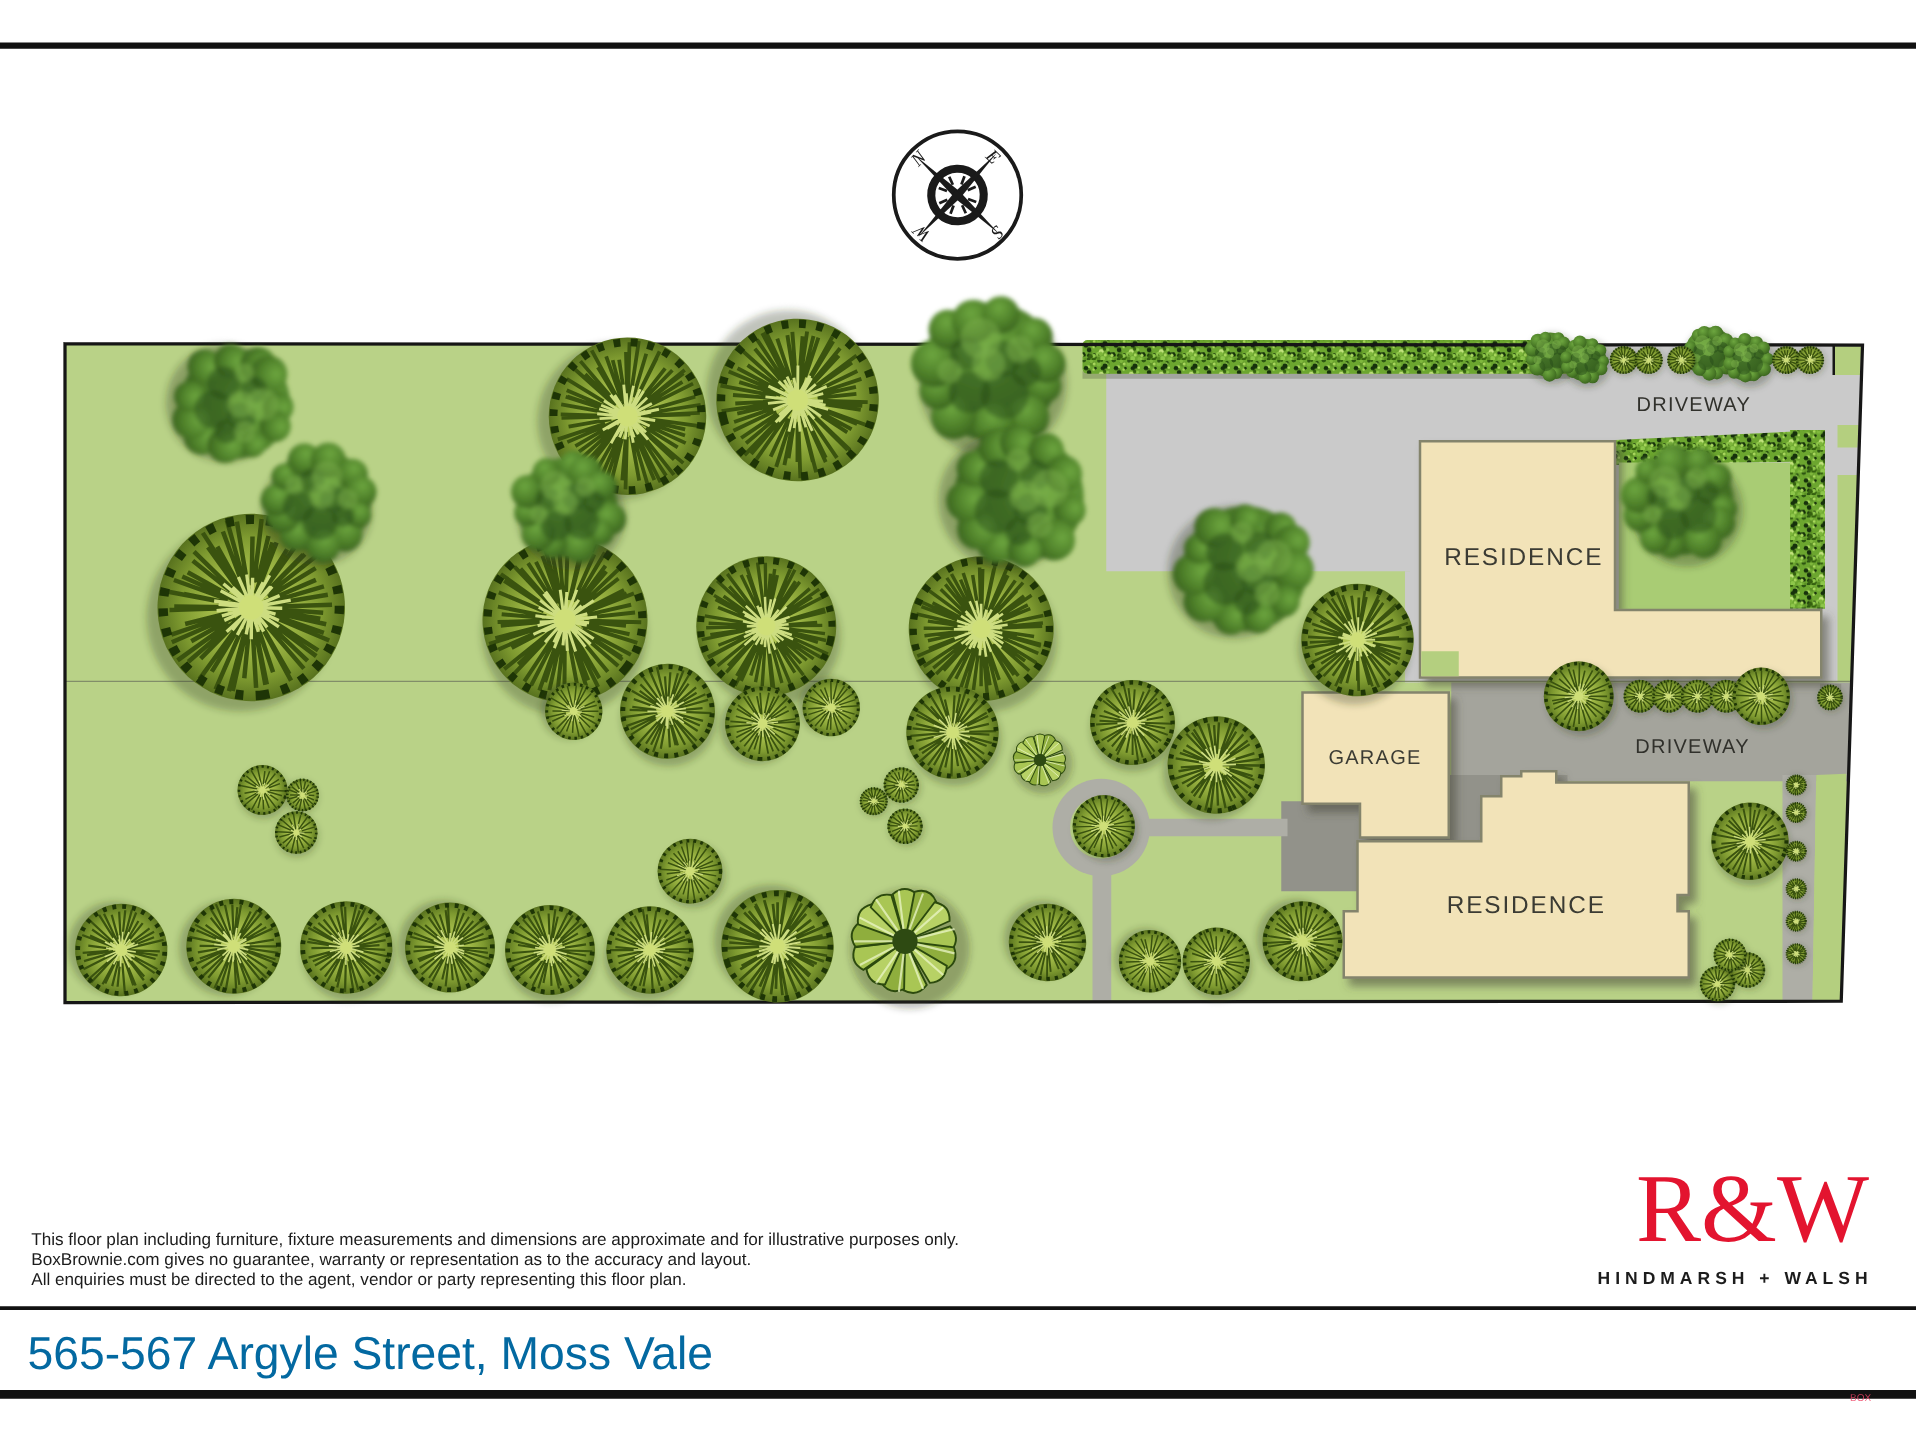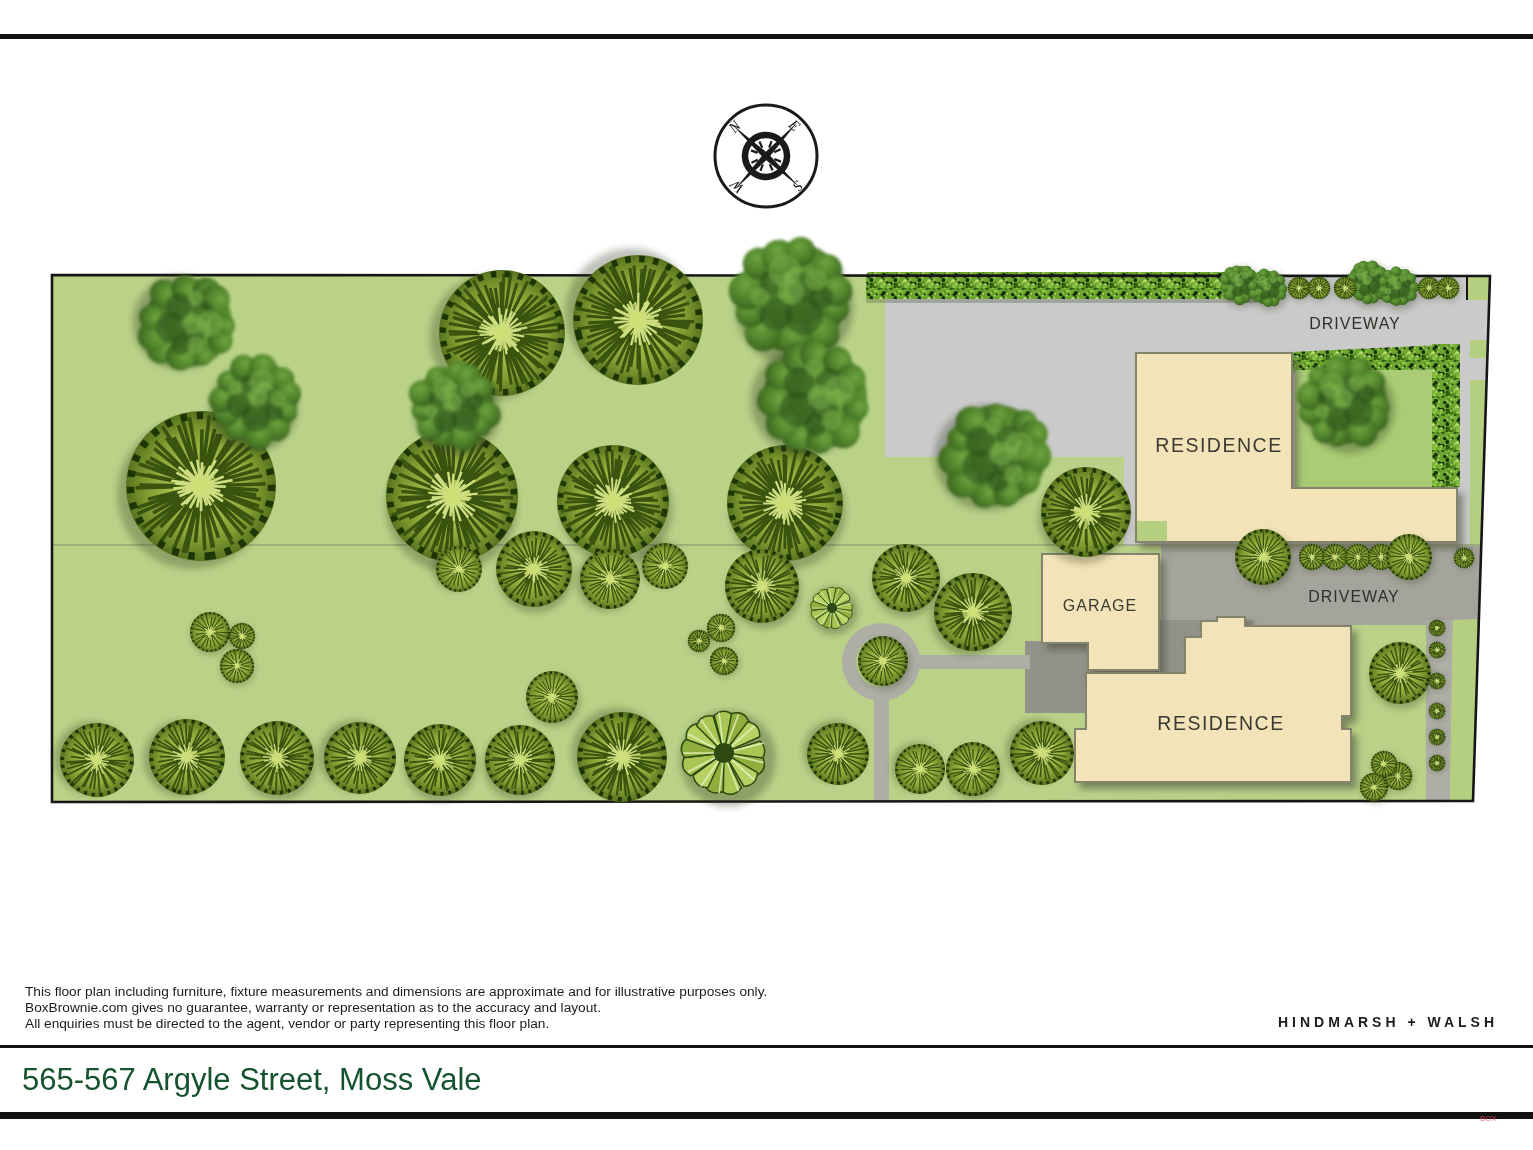--- a/index.html
+++ b/index.html
@@ -998,22 +998,23 @@
 <text x="42" y="5" font-size="15" font-style="italic" font-family="Liberation Serif,serif" fill="#1a1a1a" text-anchor="middle" transform="rotate(90 42 0)">E</text>
 <text x="0" y="47" font-size="15" font-style="italic" font-family="Liberation Serif,serif" fill="#1a1a1a" text-anchor="middle" transform="rotate(180 0 43)">S</text>
 <text x="-42" y="5" font-size="15" font-style="italic" font-family="Liberation Serif,serif" fill="#1a1a1a" text-anchor="middle" transform="rotate(-90 -42 0)">W</text>
 </g>
 </svg>
 
 <div class="abs" style="left:0;top:34px;width:1533px;height:5px;background:#111"></div>
 
 <div class="abs" style="left:25px;top:984px;font-size:13.7px;line-height:15.8px;color:#1c1c1c">This floor plan including furniture, fixture measurements and dimensions are approximate and for illustrative purposes only.<br>BoxBrownie.com gives no guarantee, warranty or representation as to the accuracy and layout.<br>All enquiries must be directed to the agent, vendor or party representing this floor plan.</div>
 
+<div class="abs" style="left:1306px;top:922px;width:192px;text-align:center;font-family:'Liberation Serif',serif;font-size:78px;color:#e3142f">R&amp;W</div>
 
 <div class="abs" style="left:1278px;top:1014px;font-size:14px;font-weight:bold;letter-spacing:4px;color:#1c1c1c;white-space:nowrap">HINDMARSH + WALSH</div>
 
 <div class="abs" style="left:0;top:1045px;width:1533px;height:3px;background:#111"></div>
 
-<div class="abs" style="left:22px;top:1062px;font-size:31px;color:#14532d;white-space:nowrap">565-567 Argyle Street, Moss Vale</div>
+<div class="abs" style="left:22px;top:1062px;font-size:37px;color:#0369a1;white-space:nowrap">565-567 Argyle Street, Moss Vale</div>
 
 <div class="abs" style="left:0;top:1112px;width:1533px;height:7px;background:#111"></div>
 
 <div class="abs" style="left:1480px;top:1114px;font-size:8px;color:#e46;opacity:.8">BOX</div>
 </div>
 </body></html>

